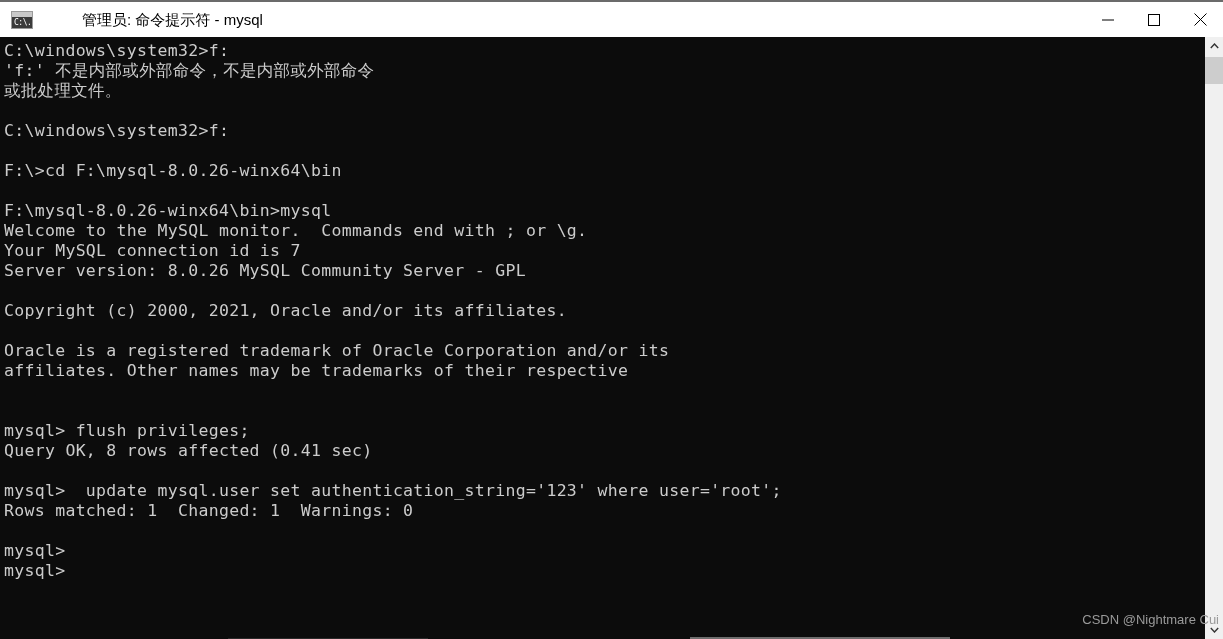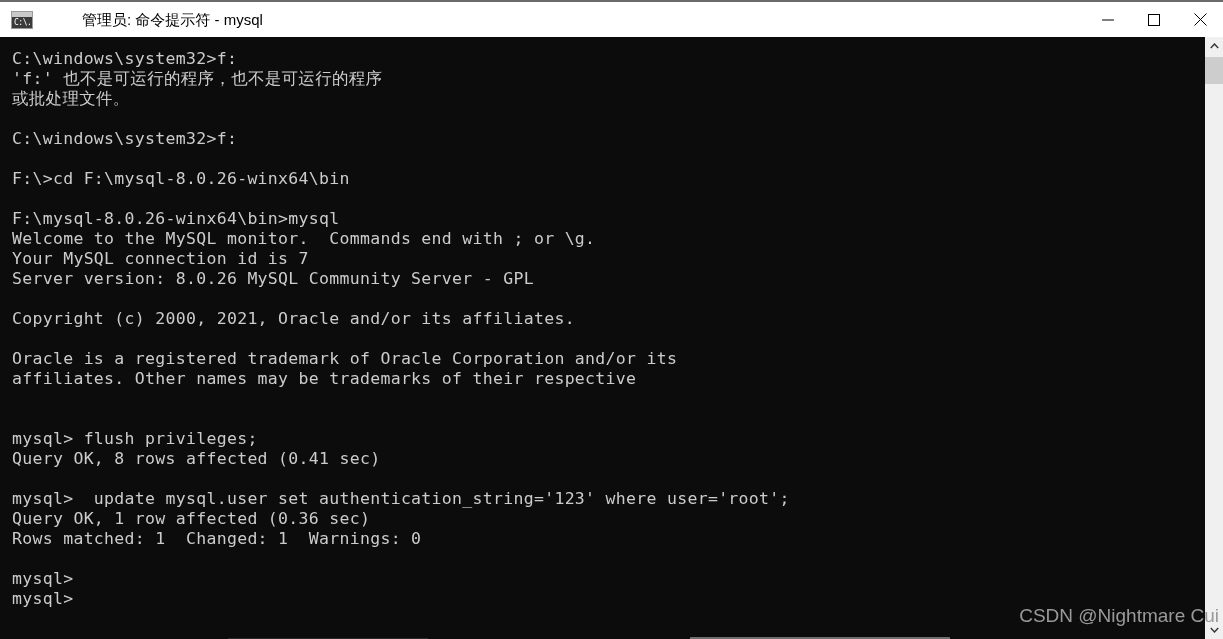--- a/index.html
+++ b/index.html
@@ -96,21 +96,21 @@
   .console-area {
     position: relative;
     flex: 1 1 auto;
     background: #0c0c0c;
     overflow: hidden;
     display: flex;
   }
   .console-text {
     position: relative;
     flex: 1 1 auto;
-    padding: 12px;
+    padding: 4px;
     overflow: hidden;
   }
   .cline {
     font-family: "DejaVu Sans Mono", "Liberation Mono", monospace;
     font-size: 16.5px;
     line-height: 20px;
     color: #cccccc;
     white-space: pre;
     letter-spacing: 0.3px;
     height: 20px;
@@ -180,21 +180,21 @@
     width: 200px;
     background: #2a2a2a;
   }
 
   
   .watermark {
     position: absolute;
     right: 4px;
     bottom: 12px;
     font-family: "Liberation Sans", sans-serif;
-    font-size: 19px;
+    font-size: 13px;
     color: #9a9a9a;
     white-space: nowrap;
     pointer-events: none;
   }
 </style>
 </head>
 <body>
 
 <div class="window">
 
@@ -222,21 +222,21 @@
           <line x1="0.5" y1="0.5" x2="12.5" y2="12.5" stroke="#000000" stroke-width="1"></line>
           <line x1="12.5" y1="0.5" x2="0.5" y2="12.5" stroke="#000000" stroke-width="1"></line>
         </svg>
       </div>
     </div>
   </div>
 
   <div class="console-area">
     <div class="console-text" id="console-text">
         <div class="cline">C:\windows\system32&gt;f:</div>
-        <div class="cline">'f:' 也不是可运行的程序，也不是可运行的程序</div>
+        <div class="cline">'f:' 不是内部或外部命令，不是内部或外部命令</div>
         <div class="cline">或批处理文件。</div>
         <div class="cline blank"></div>
         <div class="cline">C:\windows\system32&gt;f:</div>
         <div class="cline blank"></div>
         <div class="cline">F:\&gt;cd F:\mysql-8.0.26-winx64\bin</div>
         <div class="cline blank"></div>
         <div class="cline">F:\mysql-8.0.26-winx64\bin&gt;mysql</div>
         <div class="cline">Welcome to the MySQL monitor.  Commands end with ; or \g.</div>
         <div class="cline">Your MySQL connection id is 7</div>
         <div class="cline">Server version: 8.0.26 MySQL Community Server - GPL</div>
@@ -244,21 +244,20 @@
         <div class="cline">Copyright (c) 2000, 2021, Oracle and/or its affiliates.</div>
         <div class="cline blank"></div>
         <div class="cline">Oracle is a registered trademark of Oracle Corporation and/or its</div>
         <div class="cline">affiliates. Other names may be trademarks of their respective</div>
         <div class="cline blank"></div>
         <div class="cline blank"></div>
         <div class="cline">mysql&gt; flush privileges;</div>
         <div class="cline">Query OK, 8 rows affected (0.41 sec)</div>
         <div class="cline blank"></div>
         <div class="cline">mysql&gt;  update mysql.user set authentication_string='123' where user='root';</div>
-        <div class="cline">Query OK, 1 row affected (0.36 sec)</div>
         <div class="cline">Rows matched: 1  Changed: 1  Warnings: 0</div>
         <div class="cline blank"></div>
         <div class="cline">mysql&gt;</div>
         <div class="cline">mysql&gt;</div>
       </div>
 
     <div class="vscroll">
       <div class="vs-arrow">
         <svg width="9" height="6" viewBox="0 0 9 6">
           <polyline points="0.8,5 4.5,1 8.2,5" fill="none" stroke="#333333" stroke-width="1.4"></polyline>

